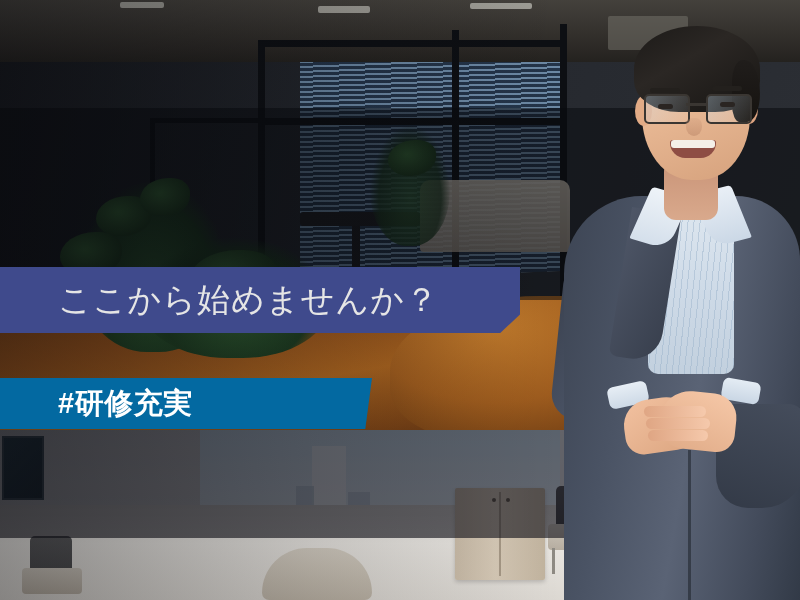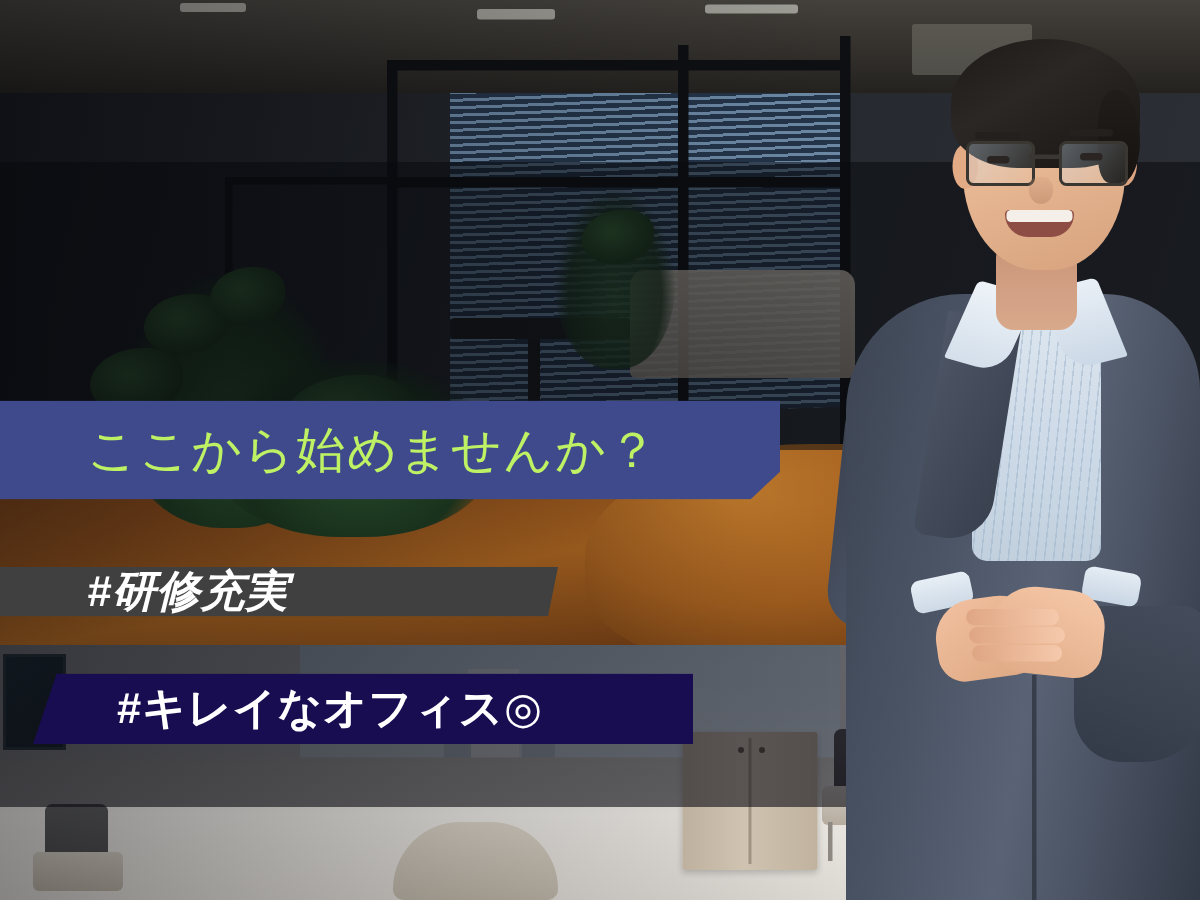--- a/index.html
+++ b/index.html
@@ -492,36 +492,35 @@
   .blue-band {
     position: absolute;
     left: 0; top: 267px;
     width: 520px; height: 66px;
     background: #3f4a8c;
     clip-path: polygon(0 0, 100% 0, 100% 72%, 96.2% 100%, 0 100%);
     display: flex;
     align-items: center;
   }
   .blue-band-text {
-    color: #bef264;
+    color: #e5e5e5;
     font-size: 33px;
     letter-spacing: 1px;
     padding-left: 58px;
     font-weight: 400;
   }
 
   .tag-band-1 {
     position: absolute;
     left: 0; top: 378px;
-    width: 372px; height: 33px;
-    background: #404040;
+    width: 372px; height: 51px;
+    background: #0369a1;
     clip-path: polygon(0 0, 100% 0, 98.2% 100%, 0 100%);
     display: flex;
     align-items: center;
-    font-style: italic;
   }
   .tag-band-2 {
     position: absolute;
     left: 22px; top: 449px;
     width: 440px; height: 47px;
     background: #190d52;
     clip-path: polygon(3.6% 0, 100% 0, 100% 100%, 0 100%);
     display: flex;
     align-items: center;
   }
@@ -661,17 +660,14 @@
 
 
   <div class="blue-band">
     <span class="blue-band-text">ここから始めませんか？</span>
   </div>
 
   <div class="tag-band-1">
     <span class="tag-text">#研修充実</span>
   </div>
 
-  <div class="tag-band-2">
-    <span class="tag-text">#キレイなオフィス◎</span>
-  </div>
 
 </div>
 
 </body></html>

